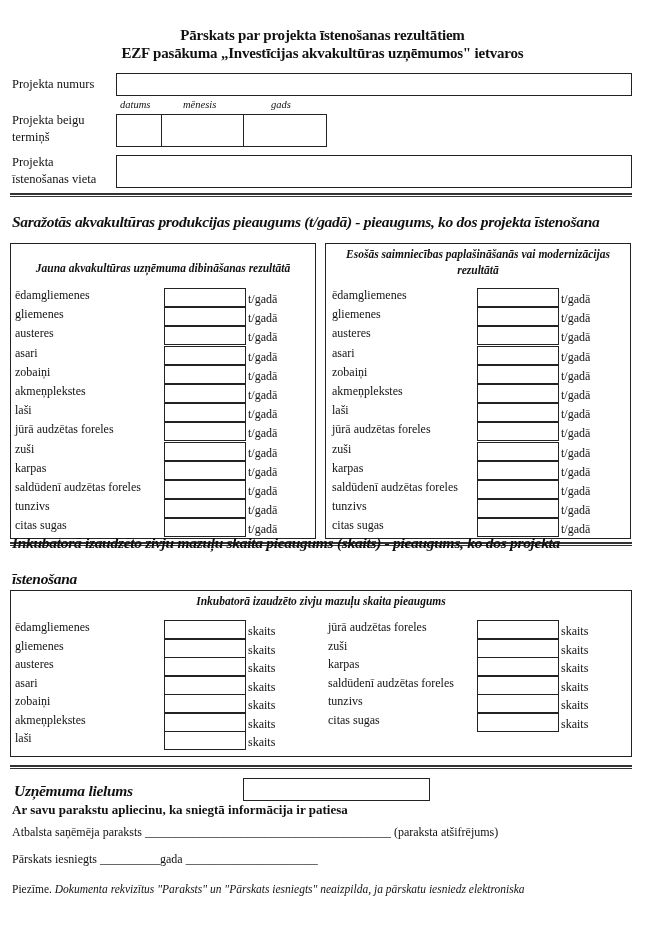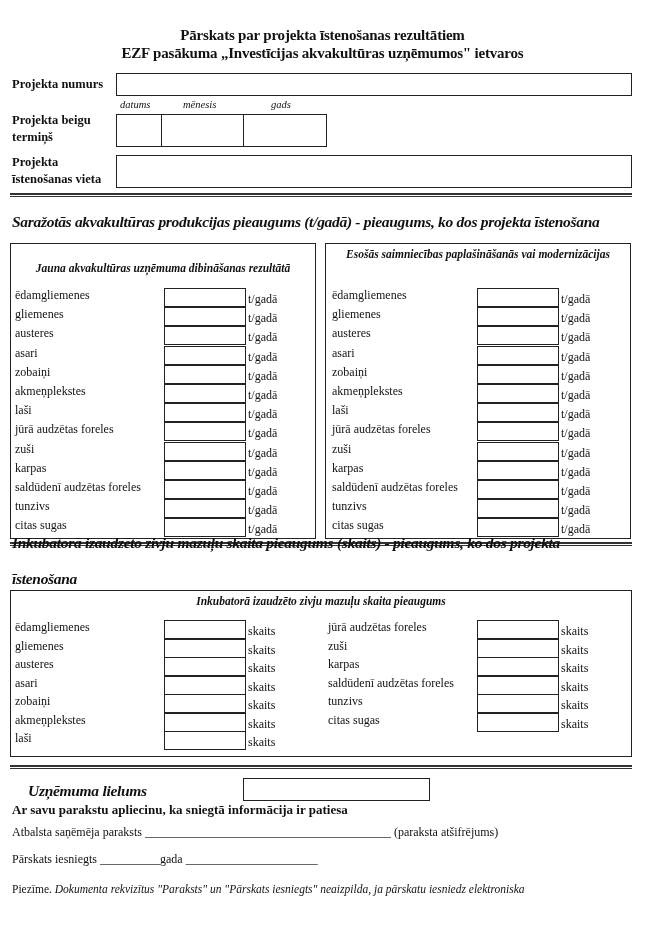--- a/index.html
+++ b/index.html
@@ -1,20 +1,20 @@
 <!DOCTYPE html>
 <html><head>
 <meta charset="utf-8">
 <style>
   html, body { margin: 0; padding: 0; background: #ffffff; }
   body { width: 645px; height: 929px; position: relative; overflow: hidden;
          font-family: "Liberation Serif", "DejaVu Serif", serif; color: #111; }
   .abs { position: absolute; }
   .title { left: 0; width: 645px; text-align: center; font-weight: bold; font-size: 15px; letter-spacing: -0.2px; }
-  .lbl-bold { font-weight: bold; font-size: 12.5px; line-height: 17px; }
+  .lbl-bold { font-weight: normal; font-size: 12.5px; line-height: 17px; }
   .box { position: absolute; border: 1.5px solid #222; box-sizing: border-box; background: #fff; }
   .small-it { font-style: italic; font-size: 10.5px; }
   .rule2 { position: absolute; height: 4px; border-top: 2px solid #333; border-bottom: 1.5px solid #333; box-sizing: border-box; }
   .sec-title { font-style: italic; font-weight: bold; font-size: 15.5px; letter-spacing: -0.3px; line-height: 21px; }
   .sec-title .ul { }
   .panel { position: absolute; border: 1.5px solid #222; box-sizing: border-box; }
   .panel-head { position: absolute; left: 0; right: 0; text-align: center; font-style: italic; font-weight: bold; font-size: 11.5px; line-height: 16px; }
   .row { position: absolute; height: 19px; font-size: 12px; }
   .row .name { position: absolute; left: 0; top: 0; white-space: nowrap; }
   .row .field { position: absolute; top: 0; width: 82px; height: 19px; border: 1.5px solid #222; box-sizing: border-box; background: #fff; }
@@ -118,20 +118,21 @@
       <div class="row" style="left: 4px; top: 274.4px; width: 300px;">
         <span class="name">citas sugas</span>
         <div class="field" style="left: 149px;"></div>
         <span class="unit" style="left: 233px;">t/gadā</span>
       </div>
     </div>
 </div>
 
 <div class="panel" style="left:325px; top:243px; width:306px; height:296px;">
   <div class="panel-head" style="top:2px;">Esošās saimniecības paplašināšanās vai modernizācijas</div>
+  <div class="panel-head" style="top:18px;">rezultātā</div>
   <div id="right-rows">
       <div class="row" style="left: 6px; top: 44px; width: 300px;">
         <span class="name">ēdamgliemenes</span>
         <div class="field" style="left: 145px;"></div>
         <span class="unit" style="left: 229px;">t/gadā</span>
       </div>
       <div class="row" style="left: 6px; top: 63.2px; width: 300px;">
         <span class="name">gliemenes</span>
         <div class="field" style="left: 145px;"></div>
         <span class="unit" style="left: 229px;">t/gadā</span>
@@ -269,21 +270,21 @@
       <div class="row" style="left: 317px; top: 121.5px; width: 300px;">
         <span class="name">citas sugas</span>
         <div class="field" style="left: 149px;"></div>
         <span class="unit" style="left: 233px;">skaits</span>
       </div>
     </div>
 </div>
 
 <div class="rule2" style="left:10px; width:622px; top:765px;"></div>
 
-<div class="abs sec-title" style="left:28px; top:780px;">Uzņēmuma lielums</div>
+<div class="abs sec-title" style="left:14px; top:780px;">Uzņēmuma lielums</div>
 <div class="box" style="left:243px; top:778px; width:187px; height:23px;"></div>
 
 <div class="abs" style="left:12px; top:802px; font-weight:bold; font-size:13px; white-space:nowrap;">Ar savu parakstu apliecinu, ka sniegtā informācija ir patiesa</div>
 
 <div class="abs plain" style="left:12px; top:825px;">
   <span>Atbalsta saņēmēja paraksts</span>
   <span>_________________________________________</span>
   <span>(paraksta atšifrējums)</span>
 </div>
 

